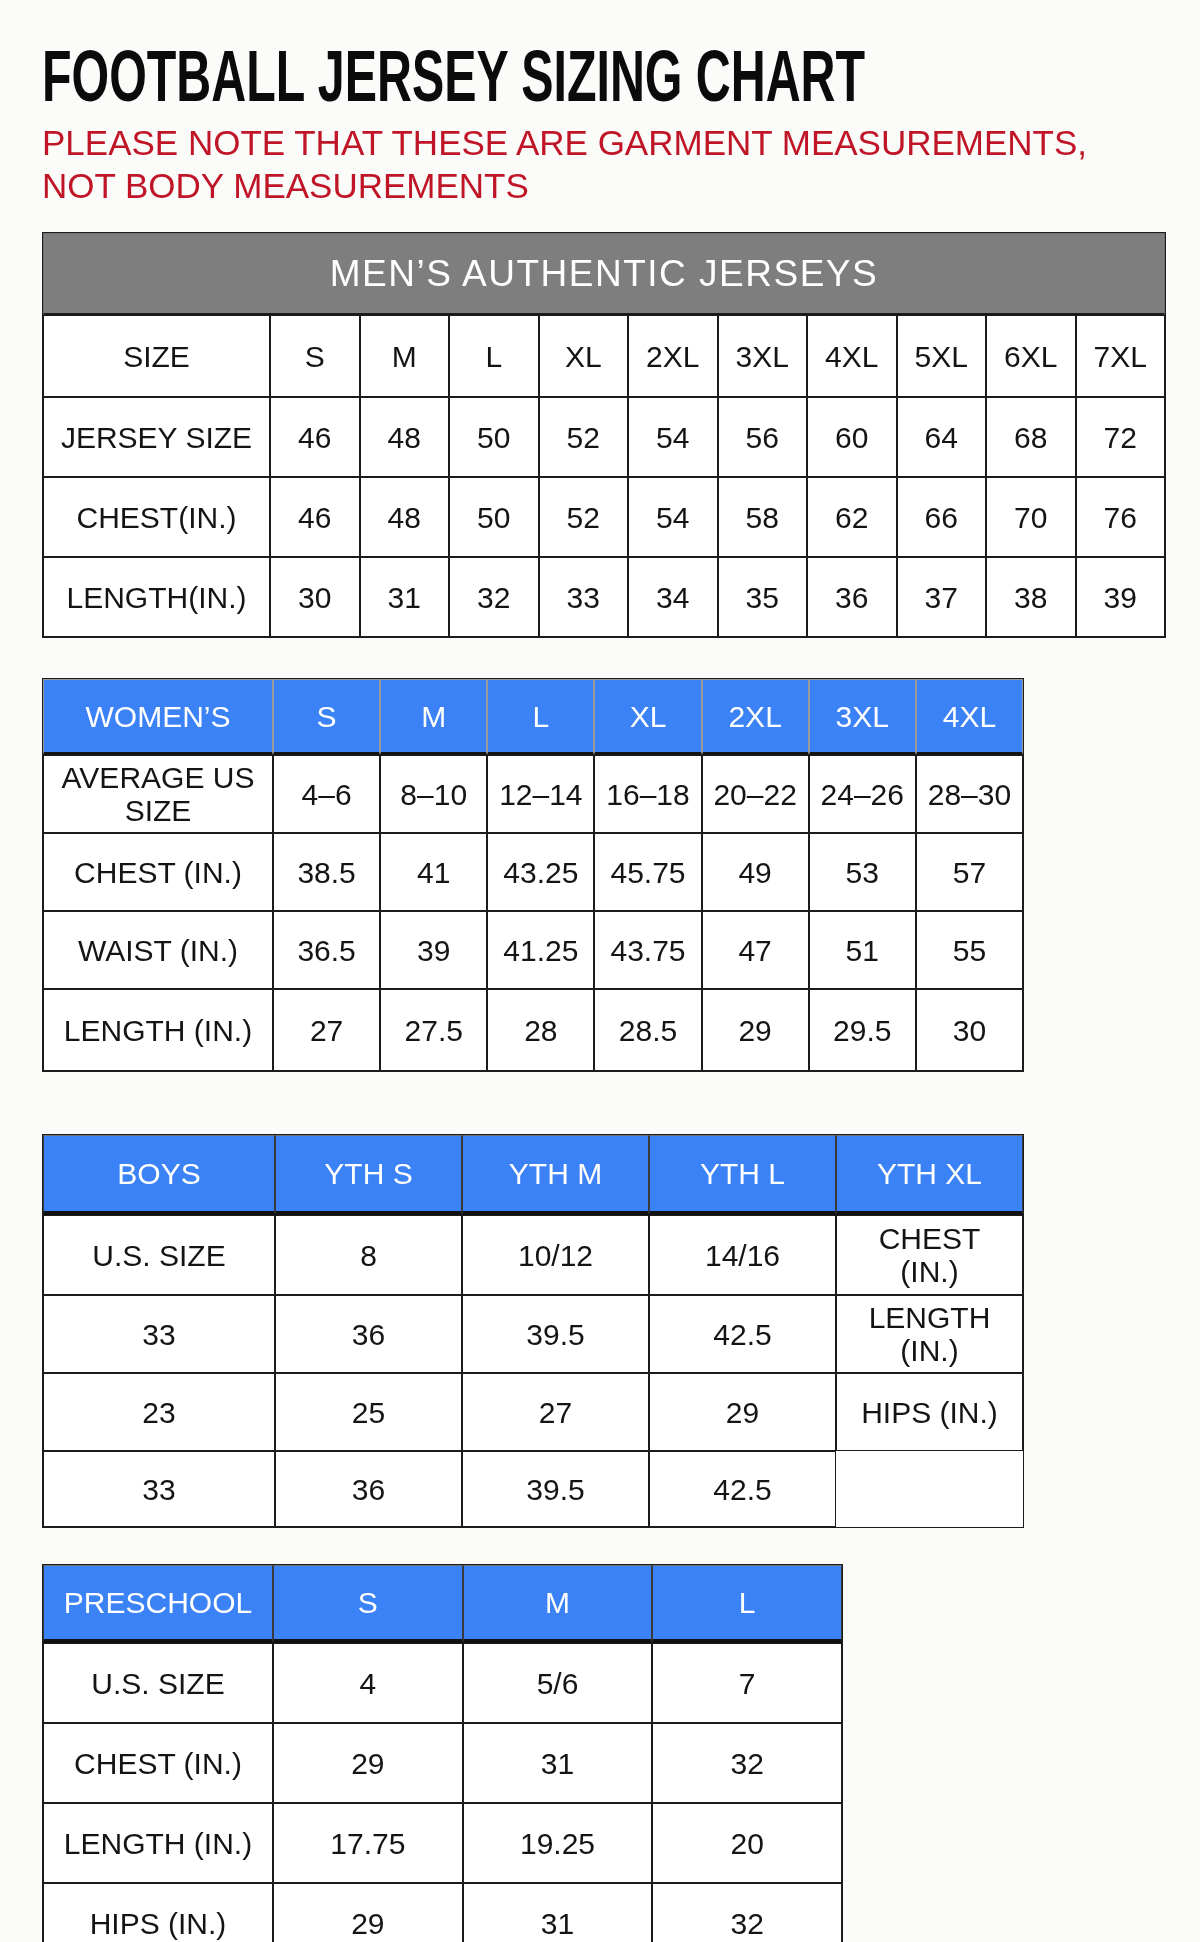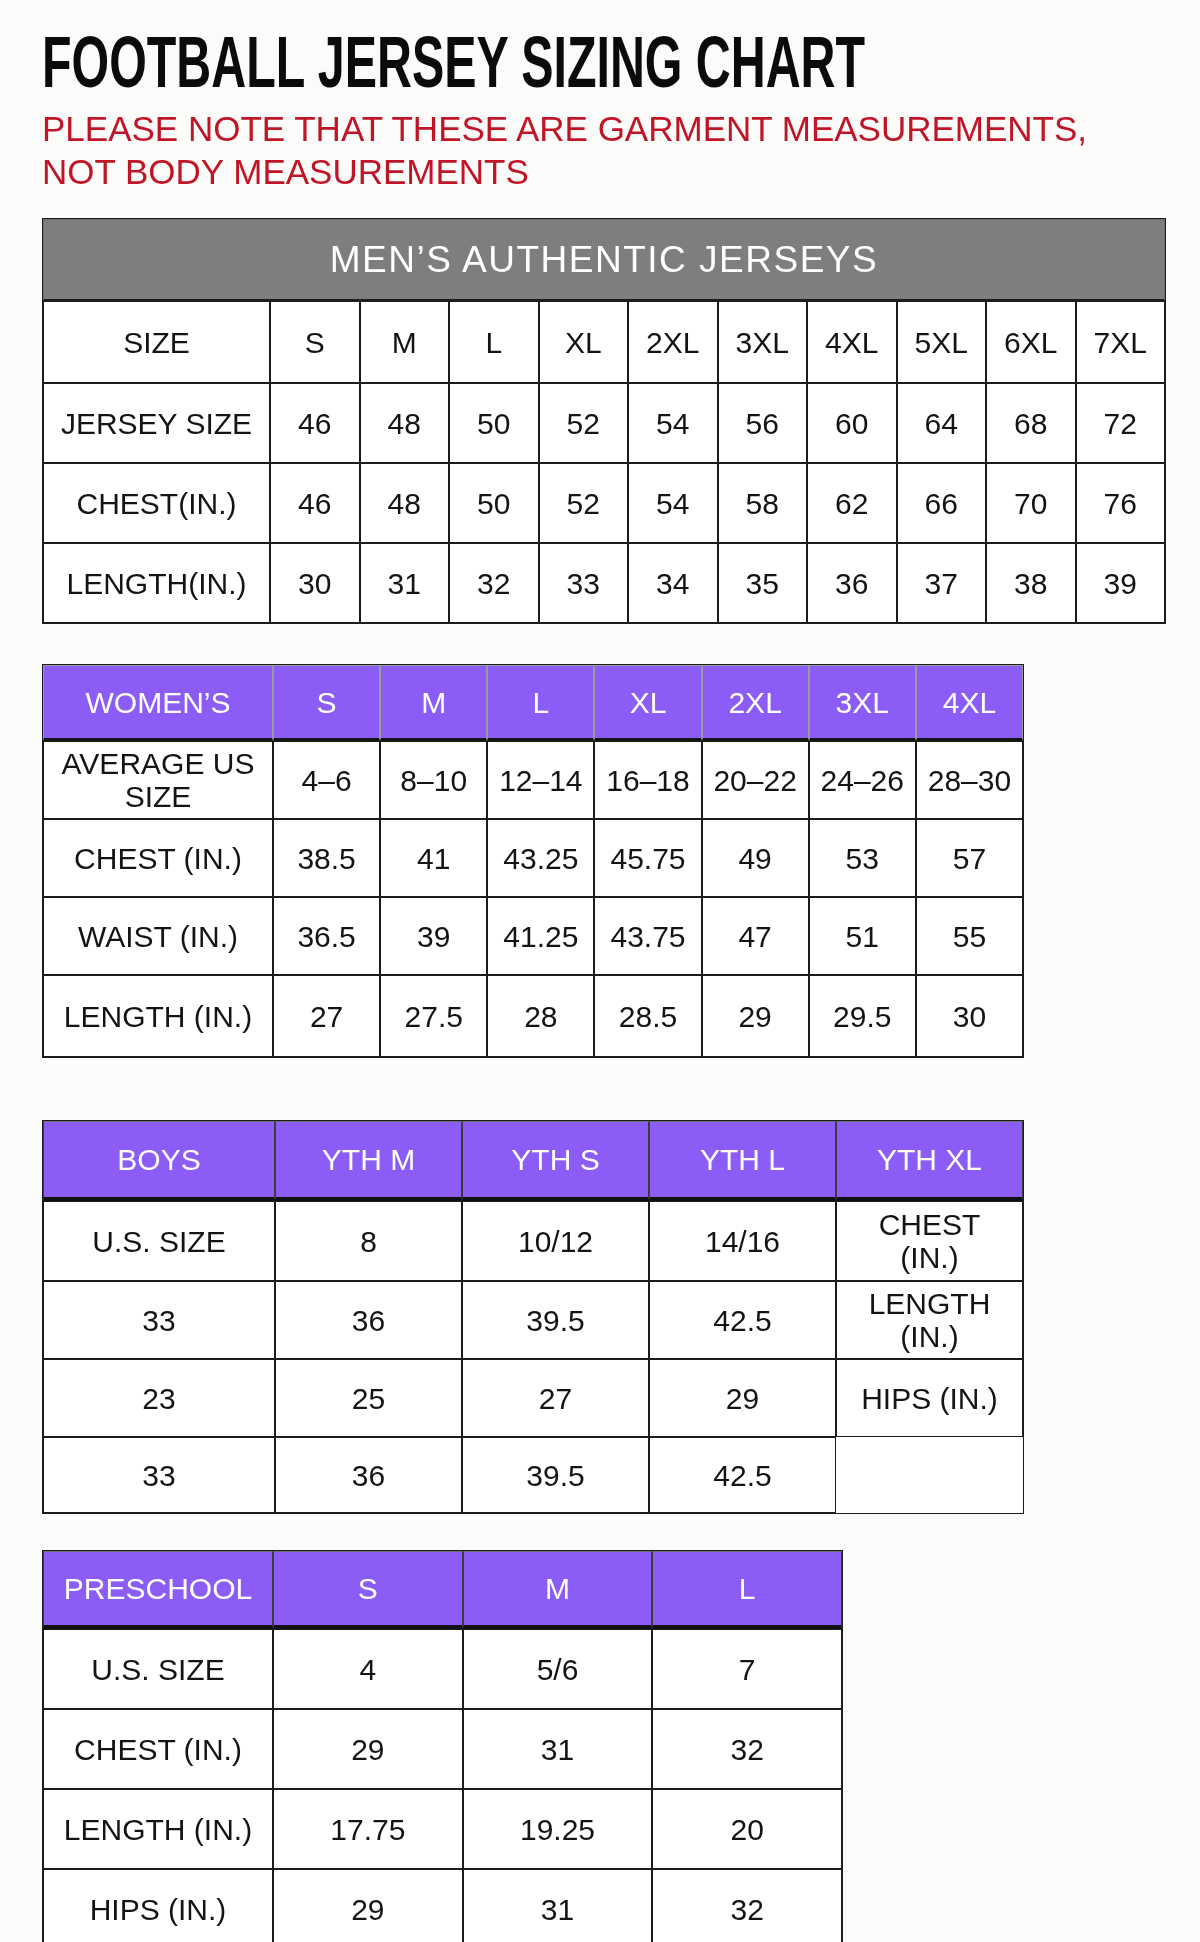--- a/index.html
+++ b/index.html
@@ -4,21 +4,21 @@
 <style>
   html,body{margin:0;padding:0;}
   body{
     width:1200px;height:1942px;background:#fbfbfa;
     font-family:"Liberation Sans", sans-serif;color:#161616;
     overflow:hidden;
   }
   .page{padding:16px 0 0 42px;}
 
   
-  .title-wrap{height:72px;margin-top:4px;}
+  .title-wrap{height:72px;margin-top:18px;}
   .title-inner{
     display:inline-block;white-space:nowrap;
     font-size:62px;font-weight:900;letter-spacing:0px;color:#0b0b0b;
     transform:scale(0.78,1.18);transform-origin:left top;
   }
 
   
   .note{
     margin:16px 0 0 0;width:1060px;
     font-size:35px;line-height:1.22;font-weight:400;
@@ -39,21 +39,21 @@
     padding:0 6px;box-sizing:border-box;
   }
   .lbl{padding:0 10px;}
   .banner{
     grid-column:1/-1;background:#7e7e7e;color:#ffffff;
     display:flex;align-items:center;justify-content:center;
     font-size:37px;letter-spacing:1.5px;
     border:1px solid #6f6f6f;border-bottom:2px solid #1c1c1c;
   }
   .ghead{
-    background:#8b5cf6;color:#ffffff;
+    background:#3b82f6;color:#ffffff;
     border:1px solid #9a9a9a;
     border-bottom:3px solid #141414;
   }
   .ghead.dark-sep{border-left:1px solid #3a3a3a;border-right:1px solid #3a3a3a;border-top:1px solid #6f6f6f;border-bottom:4px solid #111;}
 
   .tbl-mens{width:1124px;margin-top:25px;
     grid-template-columns:227px repeat(10,1fr);
     grid-template-rows:82px 82px 80px 80px 80px;}
   .tbl-womens{width:982px;margin-top:40px;
     grid-template-columns:230px repeat(7,1fr);
@@ -176,22 +176,22 @@
     <div class="c">27.5</div>
     <div class="c">28</div>
     <div class="c">28.5</div>
     <div class="c">29</div>
     <div class="c">29.5</div>
     <div class="c">30</div>
   </section>
 
   <section class="tbl tbl-boys">
     <div class="c ghead dark-sep lbl">BOYS</div>
+    <div class="c ghead dark-sep">YTH S</div>
     <div class="c ghead dark-sep">YTH M</div>
-    <div class="c ghead dark-sep">YTH S</div>
     <div class="c ghead dark-sep">YTH L</div>
     <div class="c ghead dark-sep">YTH XL</div>
 
     <div class="c lbl">U.S. SIZE</div>
     <div class="c">8</div>
     <div class="c">10/12</div>
     <div class="c">14/16</div>
 
     <div class="c lbl">CHEST (IN.)</div>
     <div class="c">33</div>

